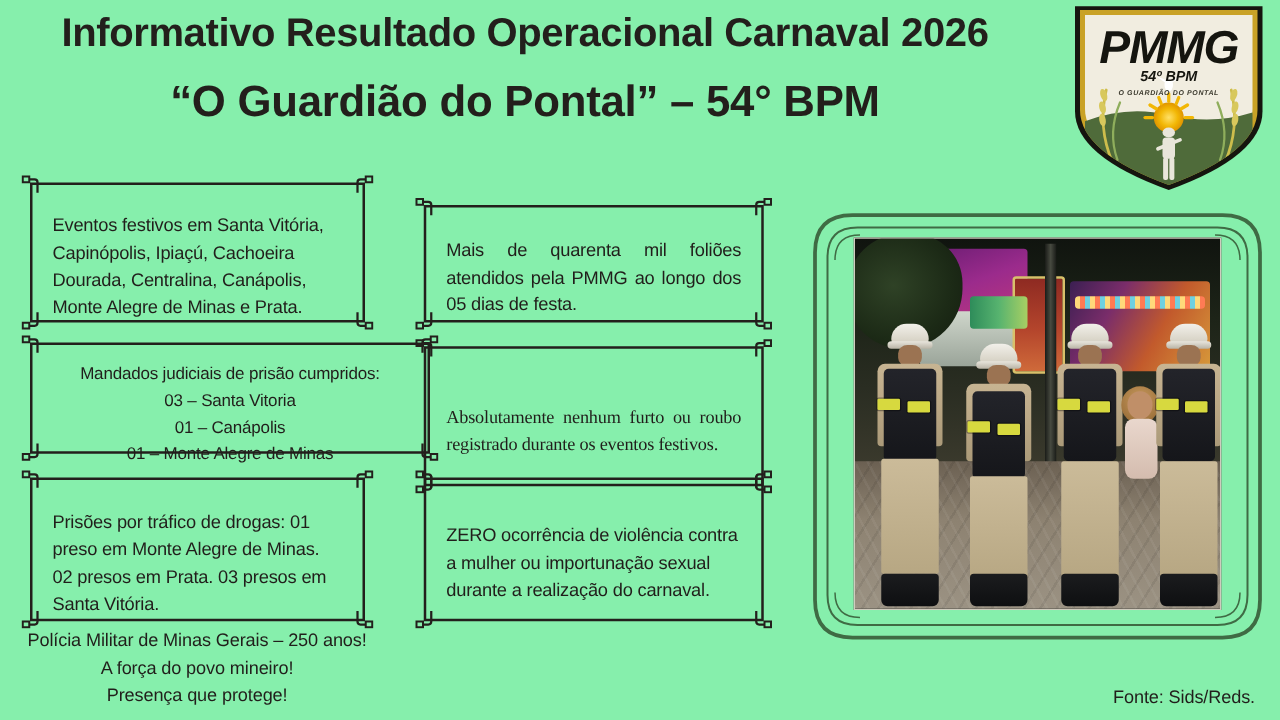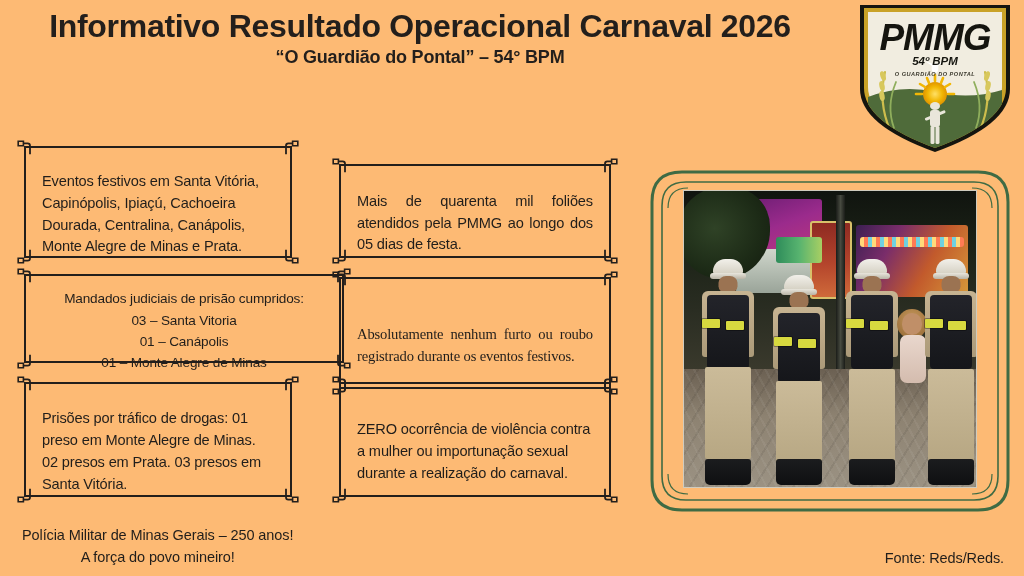--- a/index.html
+++ b/index.html
@@ -5,44 +5,44 @@
   * { box-sizing: border-box; margin: 0; padding: 0; }
   html, body {
     width: 1024px; height: 576px;
     overflow: hidden;
     background: #eceae0;
     font-family: "Liberation Sans", sans-serif;
   }
   #poster {
     position: relative;
     width: 1024px; height: 576px;
-    background: #fdba74;
+    background: #86efac;
   }
 
   
   .header {
     position: absolute;
     left: 0; top: 8px;
     width: 840px;
     text-align: center;
     color: #231f1c;
   }
   .title-1 {
     font-size: 32px;
     font-weight: 700;
     letter-spacing: -0.3px;
     line-height: 1.15;
     white-space: nowrap;
   }
   .title-2 {
-    font-size: 18px;
+    font-size: 35px;
     font-weight: 700;
     letter-spacing: -0.2px;
     line-height: 1.2;
-    margin-top: 2px;
+    margin-top: 16px;
     white-space: nowrap;
   }
   .title-3 {
     font-size: 16px;
     font-weight: 600;
     line-height: 1.3;
     margin-top: 4px;
     letter-spacing: -0.1px;
   }
 
@@ -559,16 +559,17 @@
         <div class="patch" style="left:28px; top:62px;"></div>
         <div class="legs" style="top:110px; height:92px;"></div>
         <div class="boots" style="bottom:2px;"></div>
       </div>
     </div>
   </div>
 
   <div class="footer-left">
     <div>Polícia Militar de Minas Gerais – 250 anos!</div>
     <div>A força do povo mineiro!</div>
-  </div>
-  <div class="footer-right">Fonte: Reds/Reds.</div>
+    <div>Presença que protege!</div>
+  </div>
+  <div class="footer-right">Fonte: Sids/Reds.</div>
 
 </div>
 
 </body></html>

